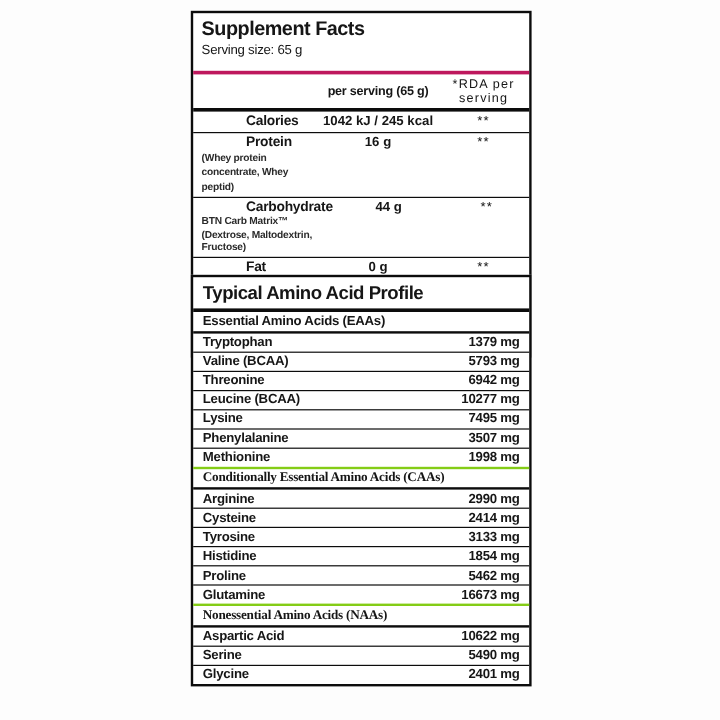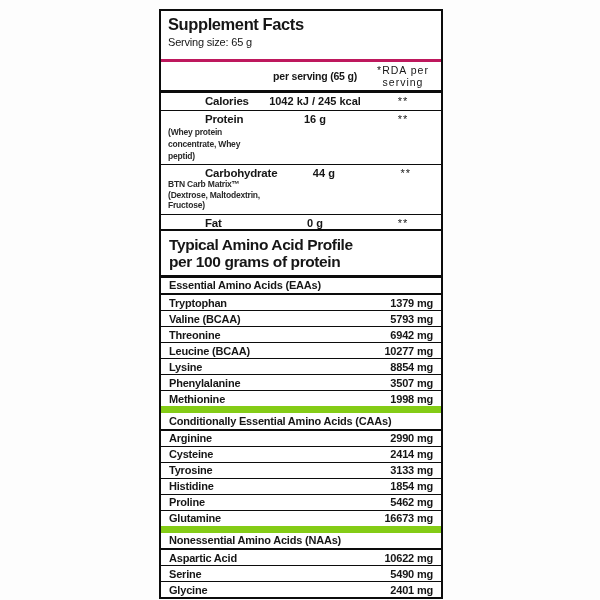--- a/index.html
+++ b/index.html
@@ -54,21 +54,21 @@
   .aa-header {
     padding: 5px 8px 4px;
     font-weight: bold; font-size: 15.5px; letter-spacing: -0.4px; line-height: 1.12;
     border-bottom: 3px solid #0c0c0c;
   }
   .aa-section-header {
     font-weight: bold; font-size: 11px; letter-spacing: -0.2px;
     padding: 1.5px 8px 2px;
     border-bottom: 2px solid #0c0c0c;
   }
-  .aa-section-header.mid { border-top: 7px solid #84cc16; }
+  .aa-section-header.mid { border-top: 2px solid #84cc16; font-family: Liberation Serif, serif; }
   .aa-row {
     display: flex; justify-content: space-between; align-items: flex-end;
     padding: 1.5px 8px;
     font-size: 11px; font-weight: bold; letter-spacing: -0.2px;
     line-height: 12px;
   }
   .aa-row + .aa-row { border-top: 1px solid #0c0c0c; }
   .aa-value { text-align: right; }
 </style>
 </head>
@@ -127,21 +127,20 @@
 
     <div class="sf-footnotes">
       <div class="sf-footnote">*RDA – Recommended Dietary Allowance</div>
       <div class="sf-footnote">**No RDA has been established.</div>
     </div>
   </div>
 
   <div class="panel" id="amino-panel">
     <div class="aa-header">
       <div>Typical Amino Acid Profile</div>
-      <div>per 100 grams of protein</div>
     </div>
 
     <div class="aa-section-header">Essential Amino Acids (EAAs)</div>
 
     <div class="aa-row">
       <span class="aa-name">Tryptophan</span>
       <span class="aa-value">1379 mg</span>
     </div>
     <div class="aa-row">
       <span class="aa-name">Valine (BCAA)</span>
@@ -150,21 +149,21 @@
     <div class="aa-row">
       <span class="aa-name">Threonine</span>
       <span class="aa-value">6942 mg</span>
     </div>
     <div class="aa-row">
       <span class="aa-name">Leucine (BCAA)</span>
       <span class="aa-value">10277 mg</span>
     </div>
     <div class="aa-row">
       <span class="aa-name">Lysine</span>
-      <span class="aa-value">8854 mg</span>
+      <span class="aa-value">7495 mg</span>
     </div>
     <div class="aa-row">
       <span class="aa-name">Phenylalanine</span>
       <span class="aa-value">3507 mg</span>
     </div>
     <div class="aa-row">
       <span class="aa-name">Methionine</span>
       <span class="aa-value">1998 mg</span>
     </div>
 

